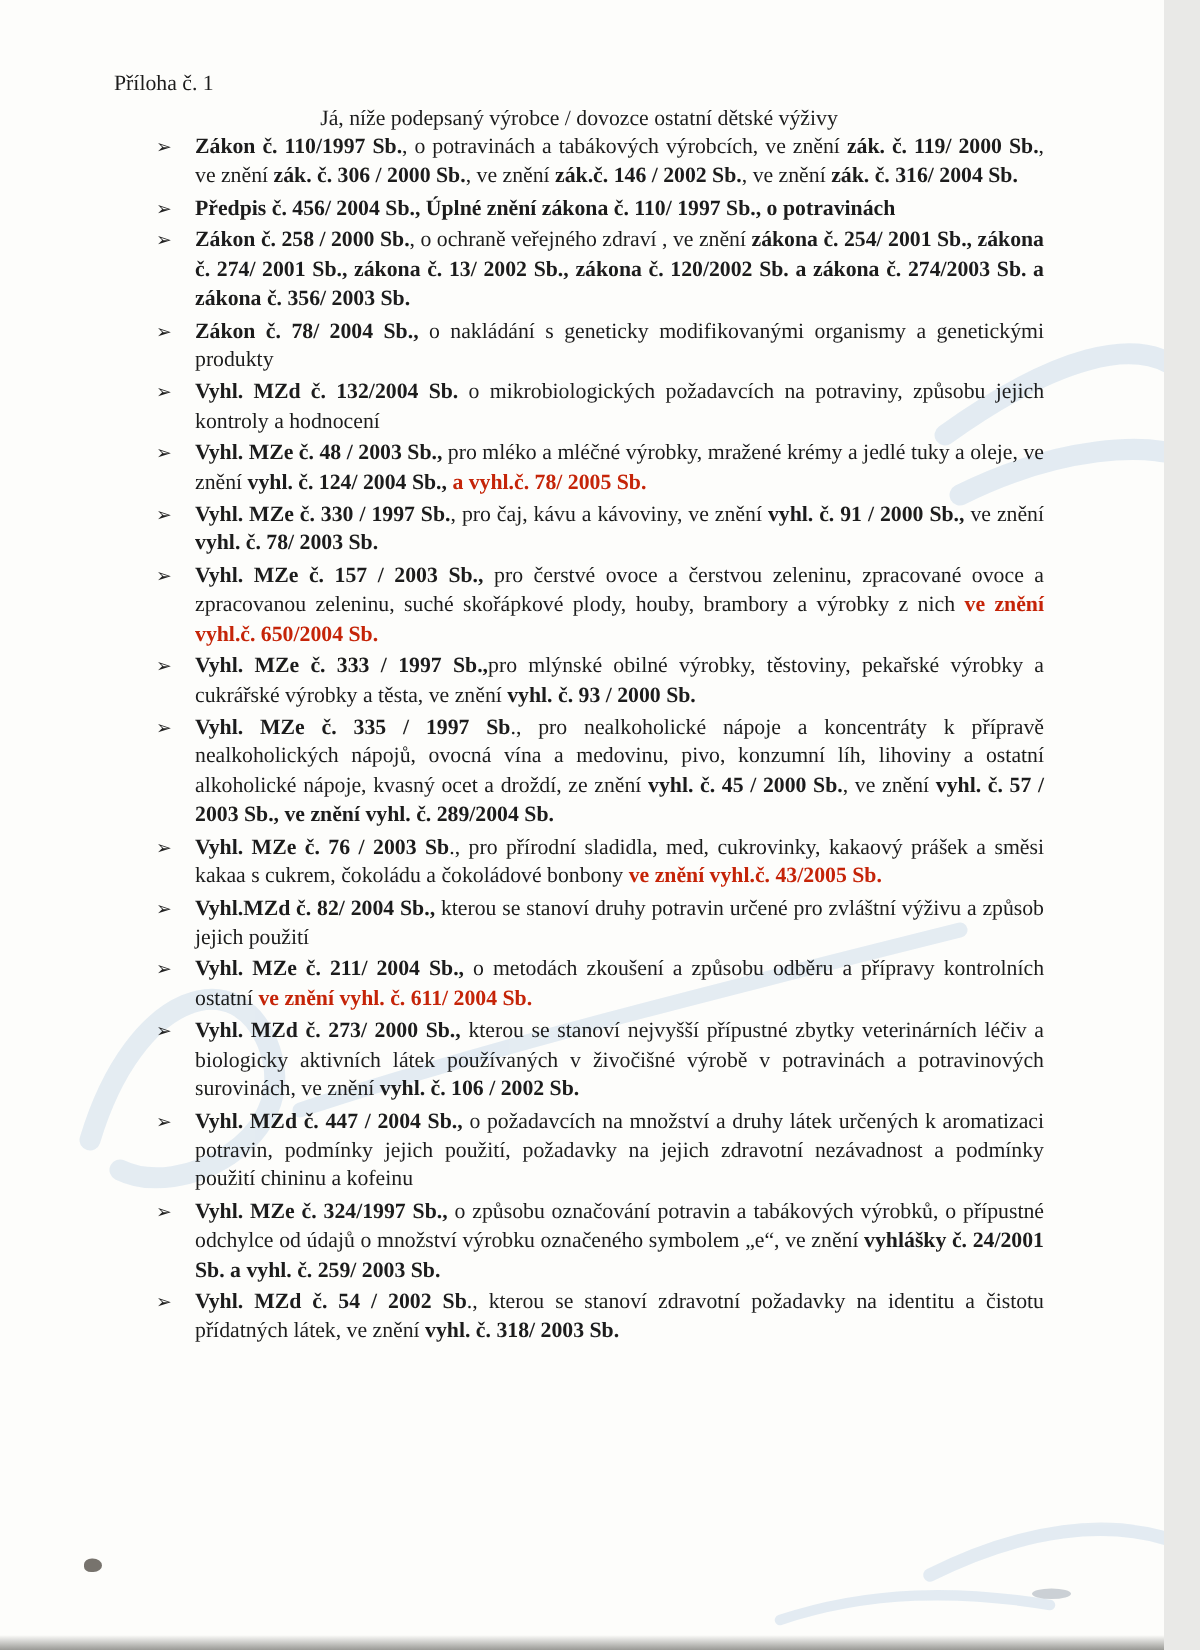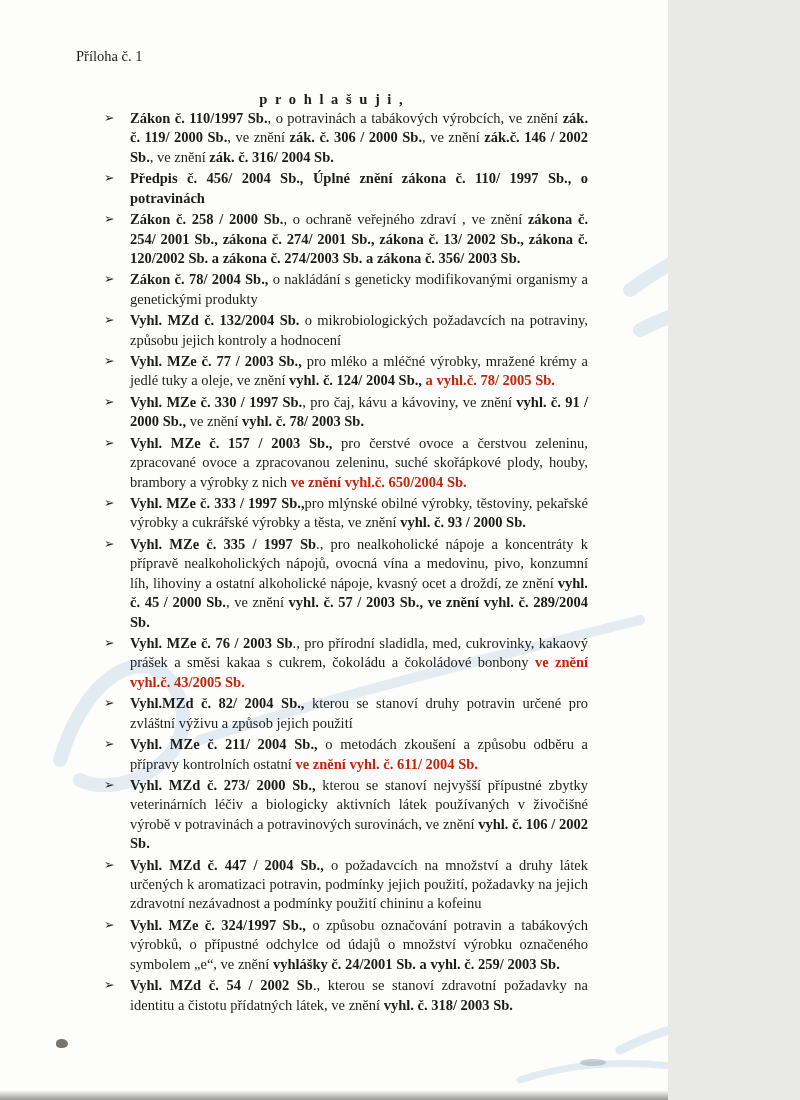--- a/index.html
+++ b/index.html
@@ -4,21 +4,21 @@
 <style>
   html, body { margin: 0; padding: 0; }
   body {
     width: 800px; height: 1100px;
     background: #e9e9e7;
     font-family: "Liberation Serif", serif;
     color: #1c1c1c;
   }
   .page {
     position: relative;
-    width: 668px; height: 1100px;
+    width: 776px; height: 1100px;
     background: #fdfdfb;
     overflow: hidden;
     box-sizing: border-box;
     padding: 48px 80px 14px 76px;
   }
   .watermark {
     position: absolute; inset: 0;
     pointer-events: none;
     z-index: 0;
   }
@@ -115,22 +115,22 @@
       <path d="M 620 1050 C 680 1020, 740 1010, 790 1030" stroke-width="9"></path>
       <path d="M 520 1080 C 580 1060, 640 1060, 700 1070" stroke-width="7"></path>
     </g>
   </svg>
 
   <div class="content">
 
     <div class="annex">Příloha č. 1</div>
 
 
-
-    <div class="declare">p r o h l a š u j i ,</div>
+    <div class="subtitle">Já, níže podepsaný výrobce / dovozce ostatní dětské výživy</div>
+
 
 
     <div class="list">
         <div class="item">
           <span class="bullet">➢</span>
           <div class="item-text"><span class="b">Zákon č. 110/1997 Sb.</span><span>, o potravinách a tabákových výrobcích, ve znění </span><span class="b">zák. č. 119/ 2000 Sb.</span><span>, ve znění </span><span class="b">zák. č. 306 / 2000 Sb.</span><span>, ve znění </span><span class="b">zák.č. 146 / 2002 Sb.</span><span>, ve znění </span><span class="b">zák. č. 316/ 2004 Sb.</span></div>
         </div>
         <div class="item">
           <span class="bullet">➢</span>
           <div class="item-text"><span class="b">Předpis č. 456/ 2004 Sb., Úplné znění zákona č. 110/ 1997 Sb., o potravinách</span></div>
@@ -142,21 +142,21 @@
         <div class="item">
           <span class="bullet">➢</span>
           <div class="item-text"><span class="b">Zákon č. 78/ 2004 Sb.,</span><span> o nakládání s geneticky modifikovanými organismy a genetickými produkty</span></div>
         </div>
         <div class="item">
           <span class="bullet">➢</span>
           <div class="item-text"><span class="b">Vyhl. MZd č. 132/2004 Sb.</span><span> o mikrobiologických požadavcích na potraviny, způsobu jejich kontroly a hodnocení</span></div>
         </div>
         <div class="item">
           <span class="bullet">➢</span>
-          <div class="item-text"><span class="b">Vyhl. MZe č. 77 / 2003 Sb.,</span><span> pro mléko a mléčné výrobky, mražené krémy a jedlé tuky a oleje, ve znění </span><span class="b">vyhl. č. 124/ 2004 Sb., </span><span class="b red">a vyhl.č. 78/ 2005 Sb.</span></div>
+          <div class="item-text"><span class="b">Vyhl. MZe č. 48 / 2003 Sb.,</span><span> pro mléko a mléčné výrobky, mražené krémy a jedlé tuky a oleje, ve znění </span><span class="b">vyhl. č. 124/ 2004 Sb., </span><span class="b red">a vyhl.č. 78/ 2005 Sb.</span></div>
         </div>
         <div class="item">
           <span class="bullet">➢</span>
           <div class="item-text"><span class="b">Vyhl. MZe č. 330 / 1997 Sb.</span><span>, pro čaj, kávu a kávoviny, ve znění </span><span class="b">vyhl. č. 91 / 2000 Sb.,</span><span> ve znění </span><span class="b">vyhl. č. 78/ 2003 Sb.</span></div>
         </div>
         <div class="item">
           <span class="bullet">➢</span>
           <div class="item-text"><span class="b">Vyhl. MZe č. 157 / 2003 Sb.,</span><span> pro čerstvé ovoce a čerstvou zeleninu, zpracované ovoce a zpracovanou zeleninu, suché skořápkové plody, houby, brambory a výrobky z nich </span><span class="b red">ve znění vyhl.č. 650/2004 Sb.</span></div>
         </div>
         <div class="item">

